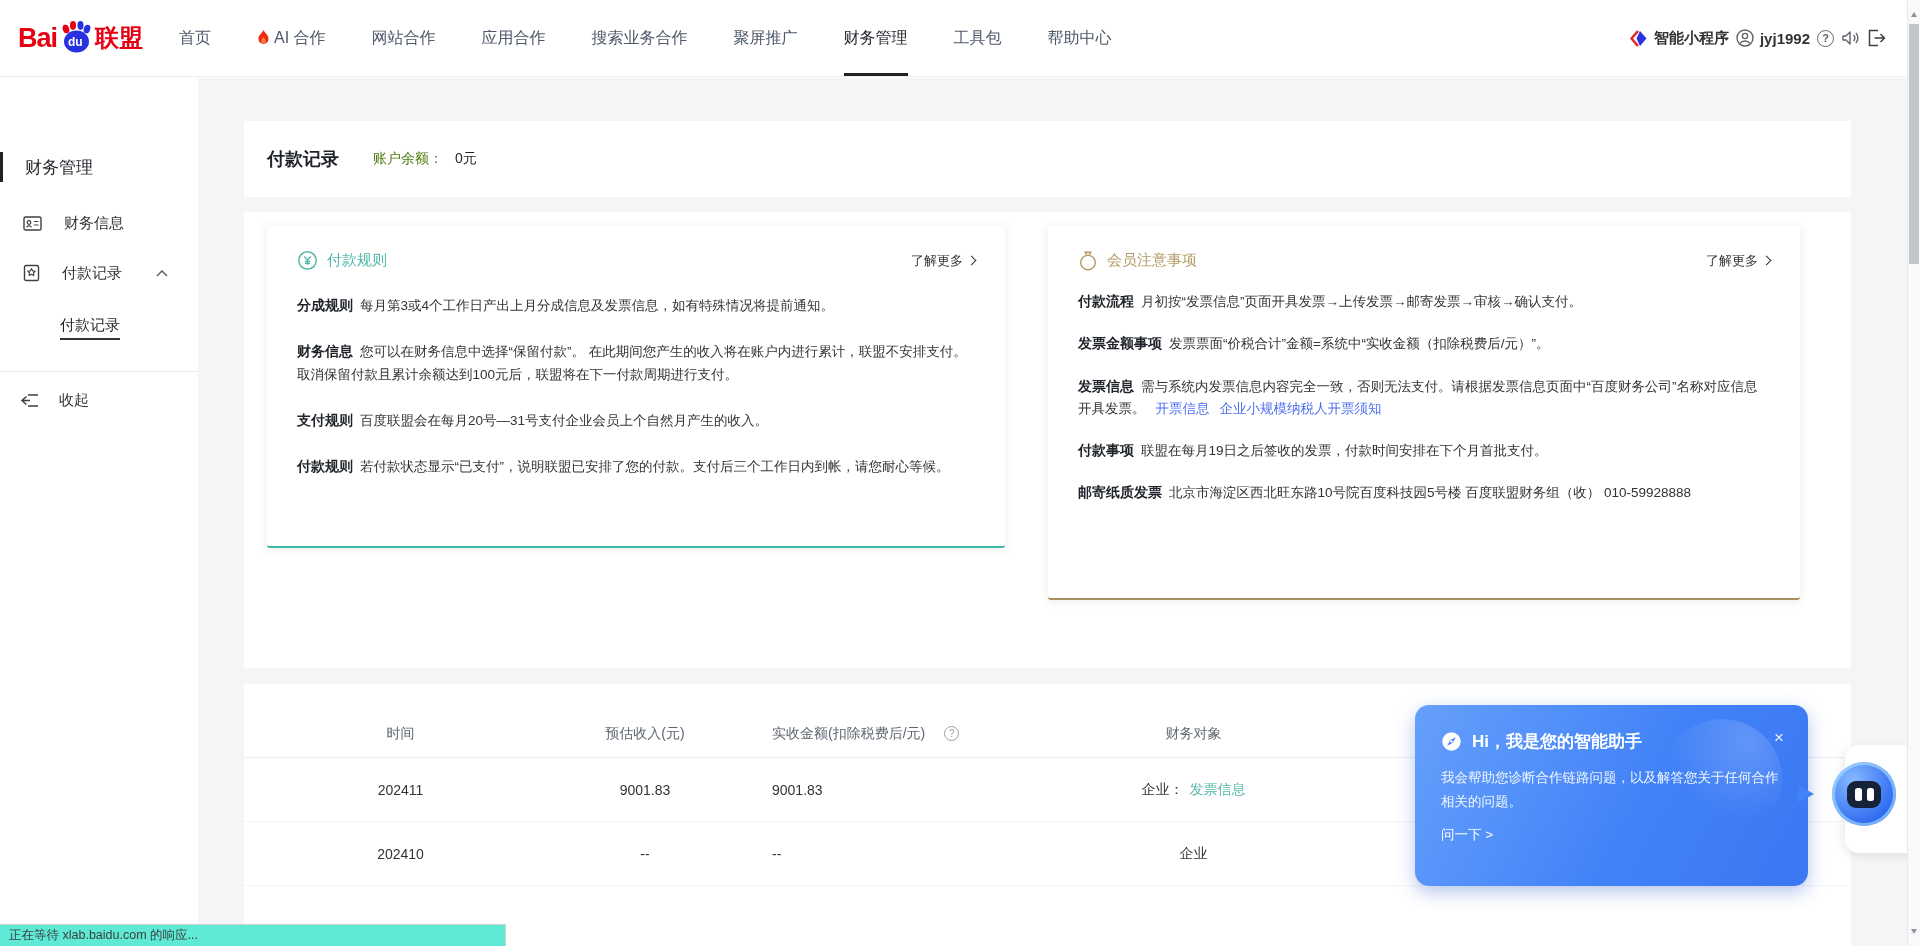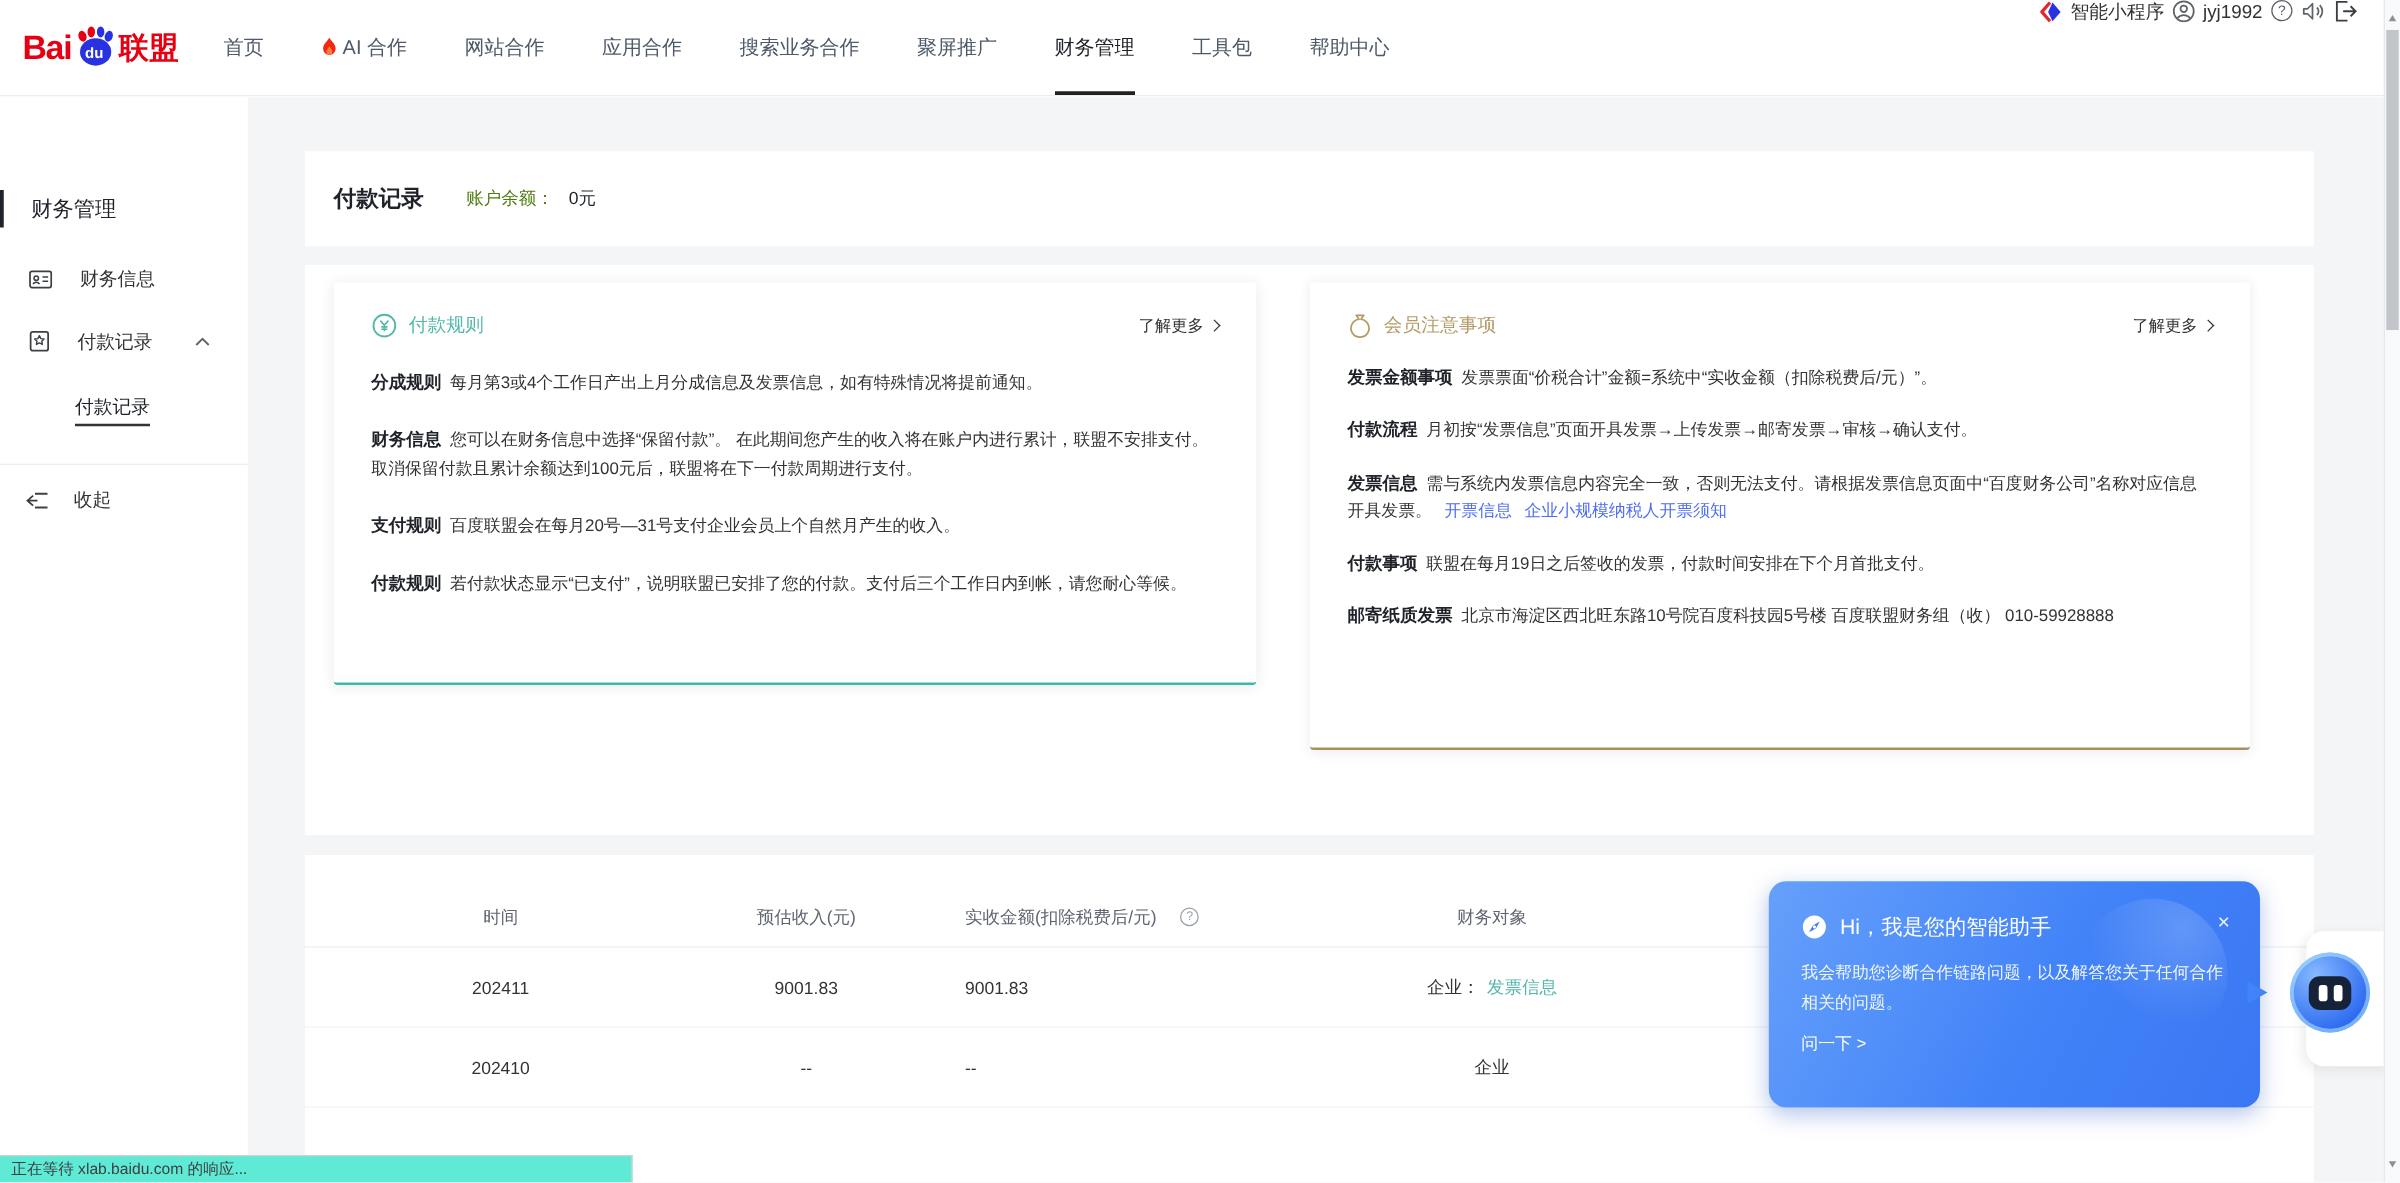--- a/index.html
+++ b/index.html
@@ -11,21 +11,21 @@
             border-bottom:1px solid #ededed; display:flex; align-items:stretch; z-index:6; }
   .logo { display:flex; align-items:center; margin-left:18px; gap:2px; cursor:pointer; }
   .logo-bai { color:#e60012; font-weight:bold; font-size:27px; letter-spacing:-1px; }
   .paw { position:relative; width:34px; height:36px; display:inline-block; }
   .paw .du { position:absolute; left:9px; top:15px; color:#fff; font-size:12px; font-weight:bold; }
   .logo-union { color:#e60012; font-weight:bold; font-size:24px; }
   .nav-items { display:flex; margin-left:36px; gap:46px; }
   .nav-item { display:flex; align-items:center; gap:4px; font-size:16px; color:#4e5969;
               border-bottom:3px solid transparent; padding-top:3px; cursor:pointer; }
   .nav-item.active { color:#1f2329; font-weight:500; border-bottom-color:#222; }
-  .nav-right { display:flex; align-items:flex-start; gap:7px; margin-left:auto; margin-right:34px; }
+  .nav-right { display:flex; align-items:center; gap:7px; margin-left:auto; margin-right:34px;font-weight:bold; }
   .miniapp, .user { display:flex; align-items:center; gap:6px; font-size:15px; color:#333; cursor:pointer; }
   .qcircle { width:17px; height:17px; border:1.5px solid #5f6368; border-radius:50%;
              display:inline-flex; align-items:center; justify-content:center;
              font-size:11px; color:#5f6368; cursor:pointer; }
   .navicon { cursor:pointer; display:inline-flex; }
 
   
   .sidebar { position:absolute; left:0; top:78px; width:198px; bottom:0; background:#fff; z-index:4; }
   .side-section { position:absolute; top:78px; left:25px; font-size:17px; color:#1f2329; cursor:pointer; }
   .section-bar { position:absolute; left:-25px; top:-4px; width:3px; height:30px; background:#1f2329; }
@@ -80,21 +80,21 @@
   
   .assistant { position:absolute; left:1415px; top:705px; width:393px; height:181px; z-index:8;
                border-radius:14px; background:linear-gradient(118deg,#66a0fb 0%,#4283f8 55%,#3a77f3 100%);
                color:#fff; box-shadow:0 6px 18px rgba(40,90,200,.35); }
   .assistant::before { content:""; position:absolute; right:26px; top:14px; width:120px; height:120px;
                background:radial-gradient(circle at 70% 20%, rgba(255,255,255,.18), rgba(255,255,255,0) 60%);
                border-radius:50%; }
   .assist-tail { position:absolute; right:-15px; top:80px; width:0; height:0;
                border:9px solid transparent; border-left:16px solid #4283f8; }
   .assist-head { display:flex; align-items:center; gap:10px; padding:25px 26px 0; }
-  .assist-title { font-size:17px; font-weight:400; }
+  .assist-title { font-size:17px; font-weight:700; }
   .assist-close { position:absolute; right:24px; top:24px; font-size:17px; color:#eaf1ff; cursor:pointer; line-height:1; }
   .assist-body { padding:13px 26px 0; width:100%; font-size:13.5px; line-height:1.8; color:#f0f6ff; }
   .assist-cta { padding:11px 26px 0; font-size:13.5px; color:#fff; cursor:pointer; }
 
   
   .robot-card { position:absolute; left:1845px; top:745px; width:75px; height:108px; background:#fff;
                 border-radius:14px 0 0 14px; box-shadow:-3px 3px 10px rgba(0,0,0,.08); z-index:7; }
   .robot { position:absolute; left:1832px; top:762px; width:64px; height:64px; border-radius:50%;
            background:radial-gradient(circle at 32% 28%, #85b9ff, #2e6bf0 72%);
            display:flex; align-items:center; justify-content:center; z-index:8; cursor:pointer;
@@ -296,22 +296,22 @@
             <svg width="20" height="21" viewBox="0 0 20 21">
                 <path d="M7 2.2 h6 l-2.2 3.2 a7.2 7.2 0 1 1 -1.6 0 z" fill="none" stroke="#b39a66" stroke-width="1.4" stroke-linejoin="round"></path>
               </svg>
           </span>
           <span class="card-title">会员注意事项</span>
           <span class="more-link">
             <span>了解更多</span>
             <i class="chevron-r"></i>
           </span>
         </div>
+        <p class="rule-p"><span class="rule-term">付款流程</span><span>月初按“发票信息”页面开具发票→上传发票→邮寄发票→审核→确认支付。</span></p>
         <p class="rule-p"><span class="rule-term">发票金额事项</span><span>发票票面“价税合计”金额=系统中“实收金额（扣除税费后/元）”。</span></p>
-        <p class="rule-p"><span class="rule-term">付款流程</span><span>月初按“发票信息”页面开具发票→上传发票→邮寄发票→审核→确认支付。</span></p>
         <p class="rule-p"><span class="rule-term">发票信息</span><span>需与系统内发票信息内容完全一致，否则无法支付。请根据发票信息页面中“百度财务公司”名称对应信息开具发票。</span><span class="inline-link">开票信息</span><span class="inline-link">企业小规模纳税人开票须知</span></p>
         <p class="rule-p"><span class="rule-term">付款事项</span><span>联盟在每月19日之后签收的发票，付款时间安排在下个月首批支付。</span></p>
         <p class="rule-p"><span class="rule-term">邮寄纸质发票</span><span>北京市海淀区西北旺东路10号院百度科技园5号楼 百度联盟财务组（收） 010-59928888</span></p>
       </div>
     </div>
   </section>
 
   <section class="panel panel3">
     <div class="trow thead">
       <span class="c1">时间</span>

